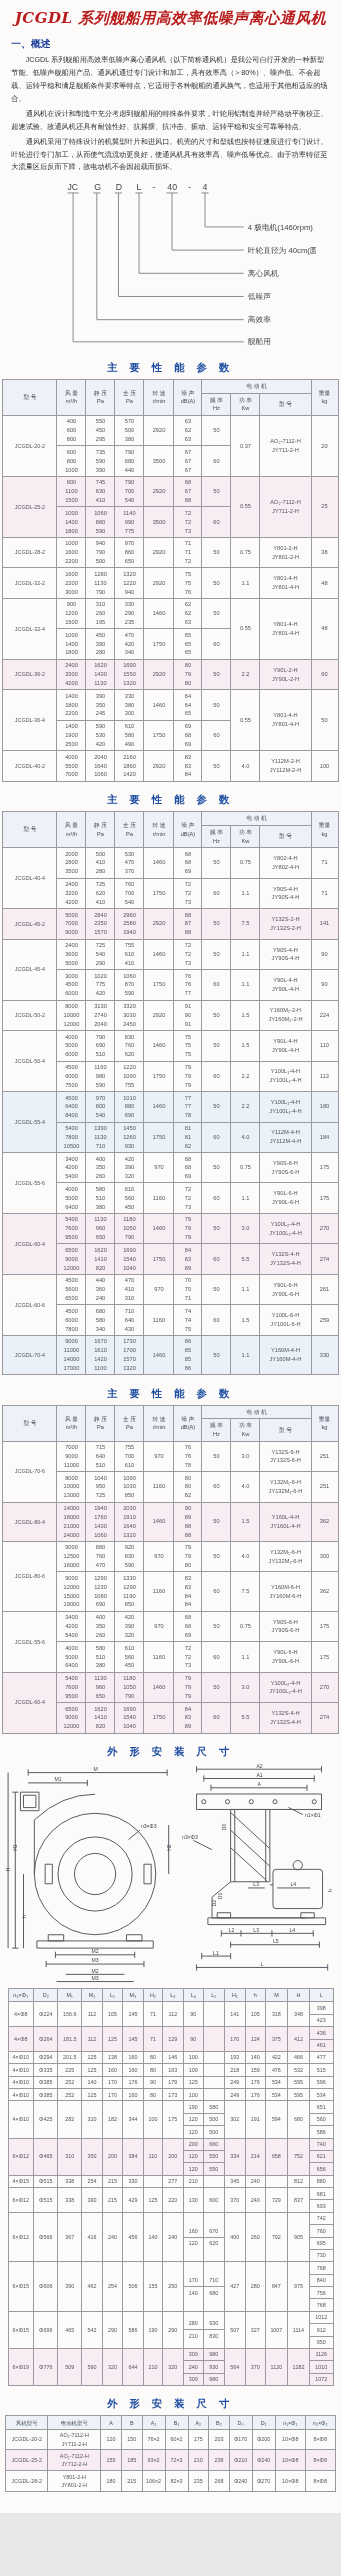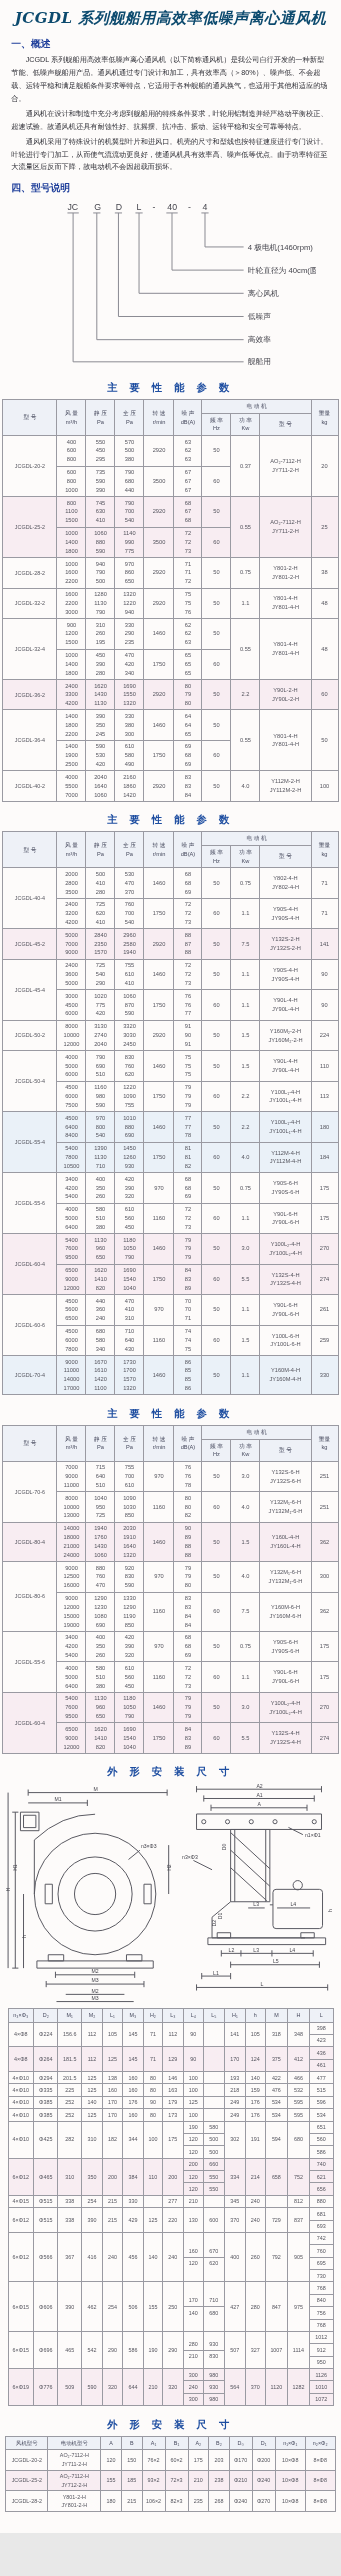--- a/index.html
+++ b/index.html
@@ -1,17 +1,17 @@
 <!DOCTYPE html>
 <html style="font-size:8.2px"><head>
 <meta charset="utf-8">
 <style>
   html,body{margin:0;padding:0;background:#e8e8e8;}
   .page{width:341px;margin:0 auto;background:#fdfbfa;font-family:"Liberation Sans",sans-serif;color:#33333c;padding:7.2px 0 15.5px 0;box-sizing:border-box;}
-  .main-title{font-family:"DejaVu Serif",serif;font-style:italic;font-weight:bold;color:#0c4a6e;font-size:15px;text-align:center;margin:2.1px 4.1px 9.3px 4.1px;letter-spacing:0.5px;}
+  .main-title{font-family:"DejaVu Serif",serif;font-style:italic;font-weight:bold;color:#b91c1c;font-size:15px;text-align:center;margin:2.1px 4.1px 9.3px 4.1px;letter-spacing:0.5px;}
   section{margin:0 11.3px;}
   h2.sec{color:#1e3e9a;font-size:9.8px;font-weight:bold;margin:7.2px 0 3.1px 0;}
   p.body{font-size:7.2px;line-height:1.8;text-indent:2em;margin:2.1px 0;color:#2f2f36;}
   .tbl-title{text-align:center;color:#1d4da0;font-size:10.3px;font-weight:bold;letter-spacing:4.6px;margin:11.3px 0 4.1px 0;}
   table.dt{border-collapse:collapse;width:326px;margin:2.1px auto 5.2px auto;font-size:5.7px;color:#55555e;text-align:center;border:1px solid #3f3f46;table-layout:fixed;}
   table.dt th{font-weight:normal;color:#474a5e;background:#eef1f7;padding:2.1px 0.5px;line-height:1.5;}
   table.dt td,table.dt th{border:0.5px solid #9a9aa2;}
   table.dt td{padding:1.5px 0.5px;line-height:1.55;}
   td.model{font-size:5.4px;}
   tr.pink td{background:#f8edf2;}
@@ -37,21 +37,20 @@
     <p class="body">JCGDL 系列舰船用高效率低噪声离心通风机（以下简称通风机）是我公司自行开发的一种新型节能、低噪声舰船用产品。通风机通过专门设计和加工，具有效率高（＞80%）、噪声低、不会超载、运转平稳和满足舰船条件要求等特点，它适用于各种舰船的通风换气，也适用于其他相适应的场合。</p>
   </section>
 
   <section>
     <p class="body">通风机在设计和制造中充分考虑到舰船用的特殊条件要求，叶轮用铝制造并经严格动平衡校正、超速试验。故通风机还具有耐蚀性好、抗摇摆、抗冲击、振动、运转平稳和安全可靠等特点。</p>
     <p class="body">通风机采用了特殊设计的机翼型叶片和进风口。机壳的尺寸和型线也按特征速度进行专门设计。叶轮进行专门加工，从而使气流流动更良好，使通风机具有效率高、噪声低等优点。由于功率特征至大流量区后反而下降，故电动机不会因超载而损坏。</p>
   </section>
 
 
   <section>
-    <h2 class="sec">四、型号说明</h2>
     <div class="mc-wrap">
       <svg width="289" height="170" viewBox="0 0 560 330">
         <g font-size="17" fill="#55565e" font-family="Liberation Sans,sans-serif">
           <text x="78" y="24">JC</text>
           <text x="130" y="24">G</text>
           <text x="172" y="24">D</text>
           <text x="212" y="24">L</text>
           <text x="243" y="24">-</text>
           <text x="272" y="24">40</text>
           <text x="312" y="24">-</text>

